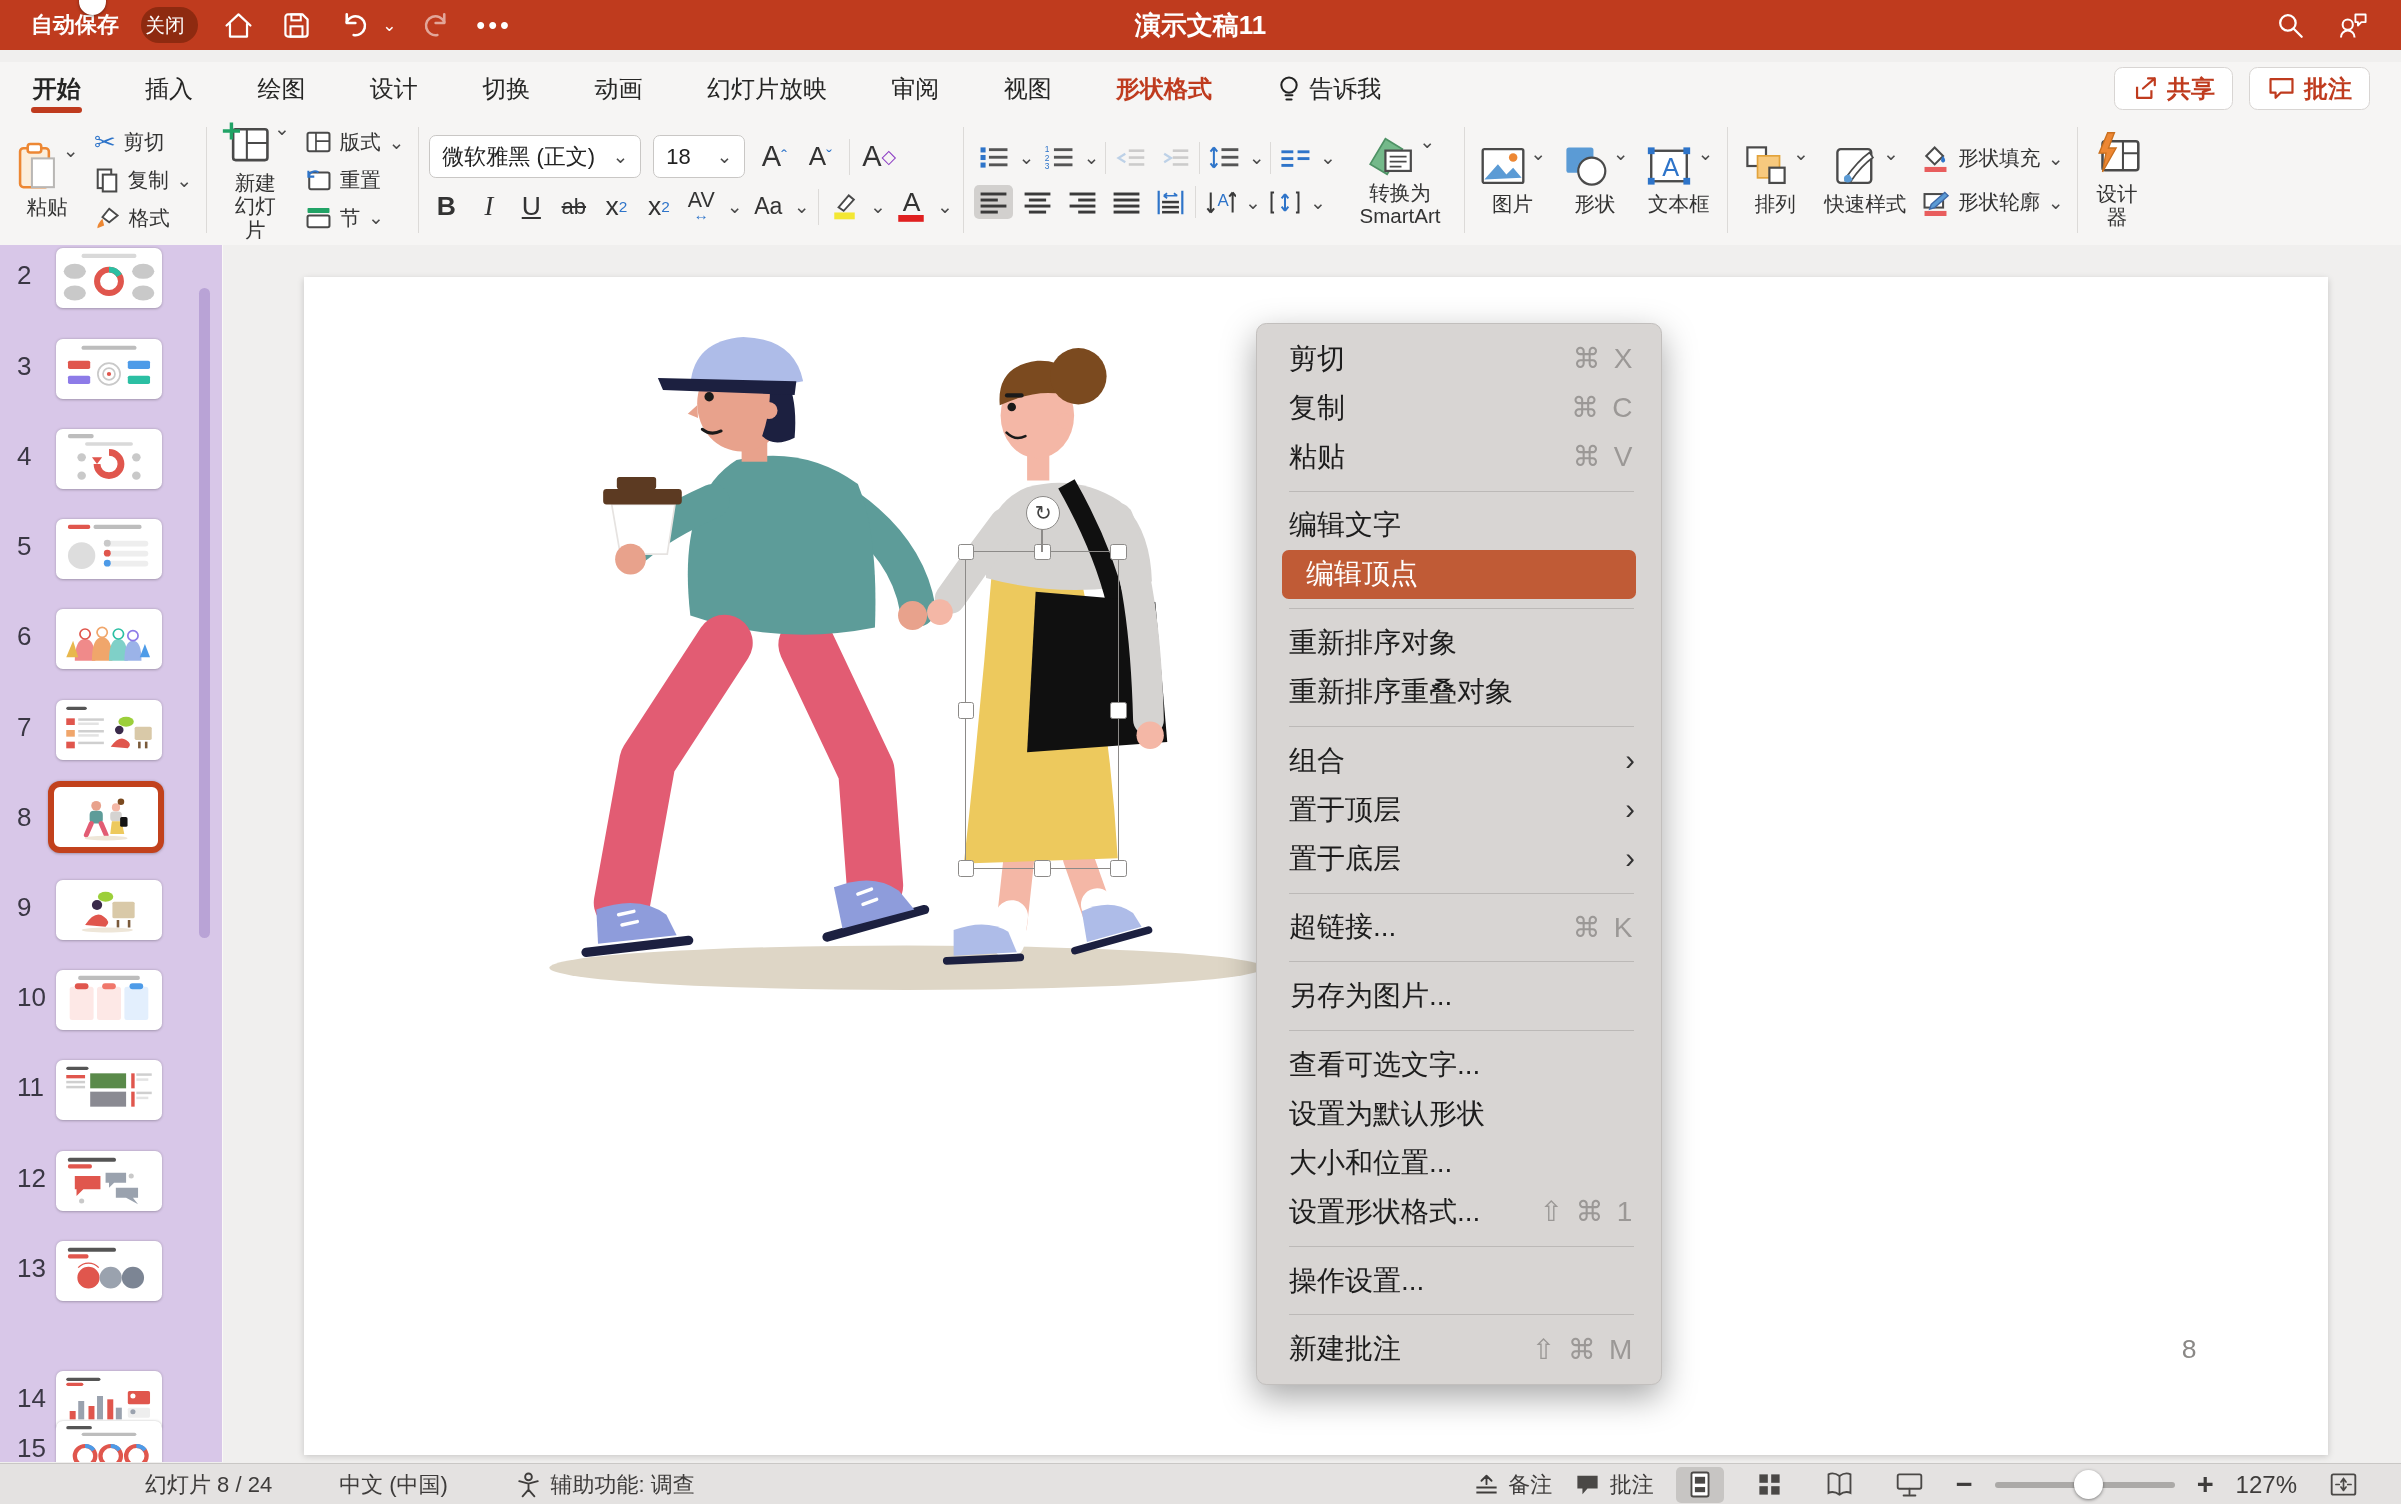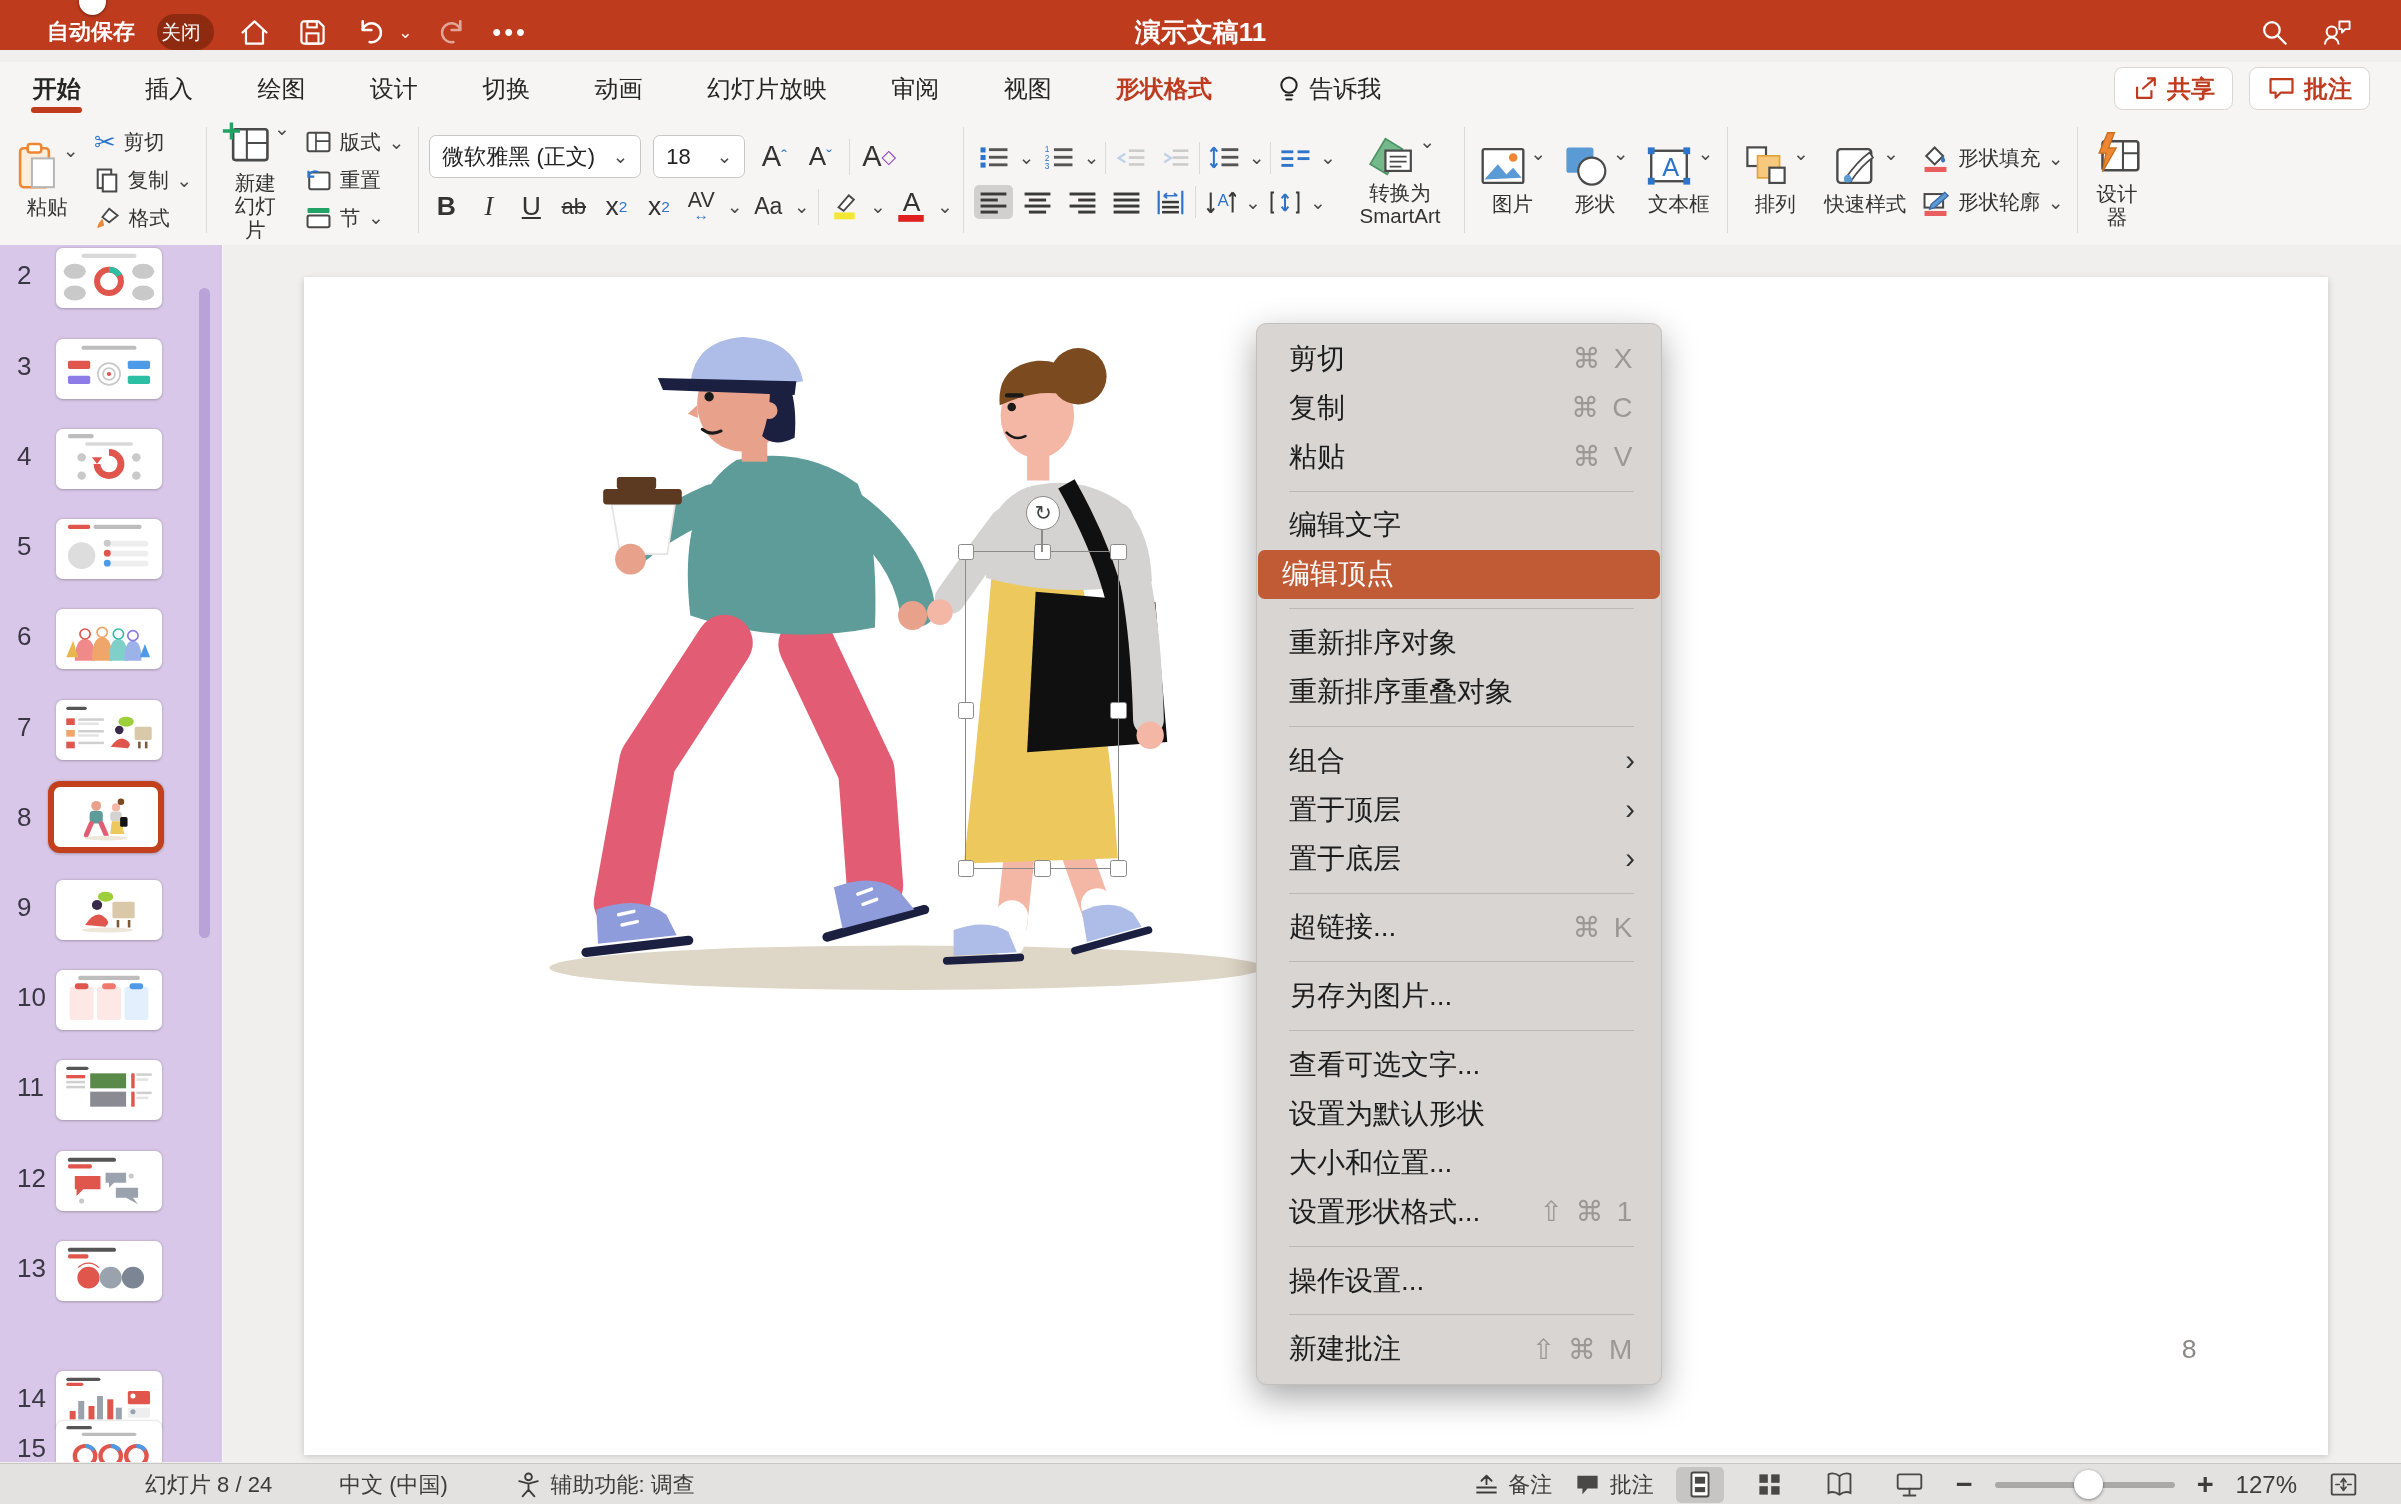--- a/index.html
+++ b/index.html
@@ -2,21 +2,21 @@
 <html style="--accent: #BF3B1E; --accent-dark: #8E2A10; --menu-hl: #C05B36; --menu-bg: #D8D5D3; --ribbon-bg: #F6F5F4; --canvas-bg: #F0EFEE; --status-bg: #E4E2E1; --sb-bg: #D8C7E8; --sb-scroll: #B9A3D6; --sel-border: #C2411C; --teal: #5D9C99; --pink: #E25C73; --skin1: #E8A28C; --skin2: #F4B7A6; --cap: #AEBCE8; --navy: #1C2040; --hair2: #7B4A1F; --skirt: #EDC95D; --bag: #101010; --gtop: #D5D3D1; --shoe: #8E9CDB; --ground: #DED6C6; --icon-blue: #2E74C9; --icon-green: #21A366; --icon-orange: #ED8733; --icon-red: #E8534A;font-size:13.7px"><head>
 <meta charset="utf-8">
 <style>
   html,body{margin:0;padding:0}
   #app{position:relative;width:2401px;height:1505px;overflow:hidden;background:var(--canvas-bg);
        font-family:"Liberation Sans","DejaVu Sans",sans-serif;-webkit-font-smoothing:antialiased}
   svg{display:block}
 
   
   #titlebar{position:absolute;top:0;left:0;width:100%;height:50px;background:var(--accent);
-            display:flex;align-items:flex-end;padding:0 47px;box-sizing:border-box;color:#fff}
+            display:flex;align-items:center;padding:0 31px;box-sizing:border-box;color:#fff}
   .tb-left{display:flex;align-items:center;gap:22px}
   .autosave-label{font-size:22px;font-weight:bold}
   .toggle{display:flex;align-items:center;gap:6.8px;background:var(--accent-dark);border-radius:18px;
           height:36px;padding:0 13.7px 0 4.3px;cursor:default}
   .toggle .knob{width:27px;height:27px;border-radius:50%;background:#fff}
   .toggle .tglbl{font-size:19.7px;color:#fff}
   .tb-ico{width:36px;height:36px;display:flex;align-items:center;justify-content:center}
   .tb-chev{font-size:17px;color:#fff;margin-left:-12px}
   .dots{font-size:24px;letter-spacing:3.4px;font-weight:bold}
   #tb-title{position:absolute;left:0;right:0;text-align:center;font-size:26px;font-weight:bold;pointer-events:none}
@@ -76,21 +76,21 @@
   #rot-line{position:absolute;left:50%;top:-26px;width:1.7px;height:26px;background:#8C8A88;margin-left:-0.9px}
   #rot{position:absolute;left:50%;top:-56px;width:32px;height:32px;margin-left:-16px;border:1.7px solid #8C8A88;
        border-radius:50%;background:#fff;display:flex;align-items:center;justify-content:center;font-size:20.5px;color:#444}
 
   
   #ctx{position:absolute;left:1033px;top:78px;width:404px;background:var(--menu-bg);border:0.9px solid #C2BFBD;
        border-radius:10.3px;box-shadow:0 12px 34px rgba(0,0,0,.35);padding:10.3px 0;z-index:50}
   .mi{display:flex;align-items:center;height:49px;padding:0 26px 0 32px;font-size:28px;color:#1D1D1D;white-space:nowrap}
   .mi .sc{margin-left:auto;color:#9B9896;letter-spacing:2.6px}
   .mi .sub{margin-left:auto;font-size:29px;color:#333}
-  .mi.hl{background:var(--menu-hl);color:#fff;border-radius:6.8px;margin:0 1px;padding:0 17px 0 24px}
+  .mi.hl{background:var(--menu-hl);color:#fff;border-radius:6.8px;margin:0 25px;padding:0 17px 0 24px}
   .mdiv{height:0.9px;background:#BCB9B7;margin:9.4px 27px 9.4px 32px}
 
   
   #statusbar{position:absolute;top:1463px;left:0;width:100%;height:42px;background:var(--status-bg);
              border-top:0.9px solid #C9C7C5;display:flex;padding:0 34px 0 145px;
              box-sizing:border-box;font-size:22px;color:#3E3C3B}
   .st-left{display:flex;align-items:center;gap:67px}
   .st-item{display:flex;align-items:center;gap:8.5px}
   .st-right{margin-left:auto;display:flex;align-items:center;gap:22px}
   .vbtn{width:48px;height:36px;display:flex;align-items:center;justify-content:center;border-radius:5.1px}

